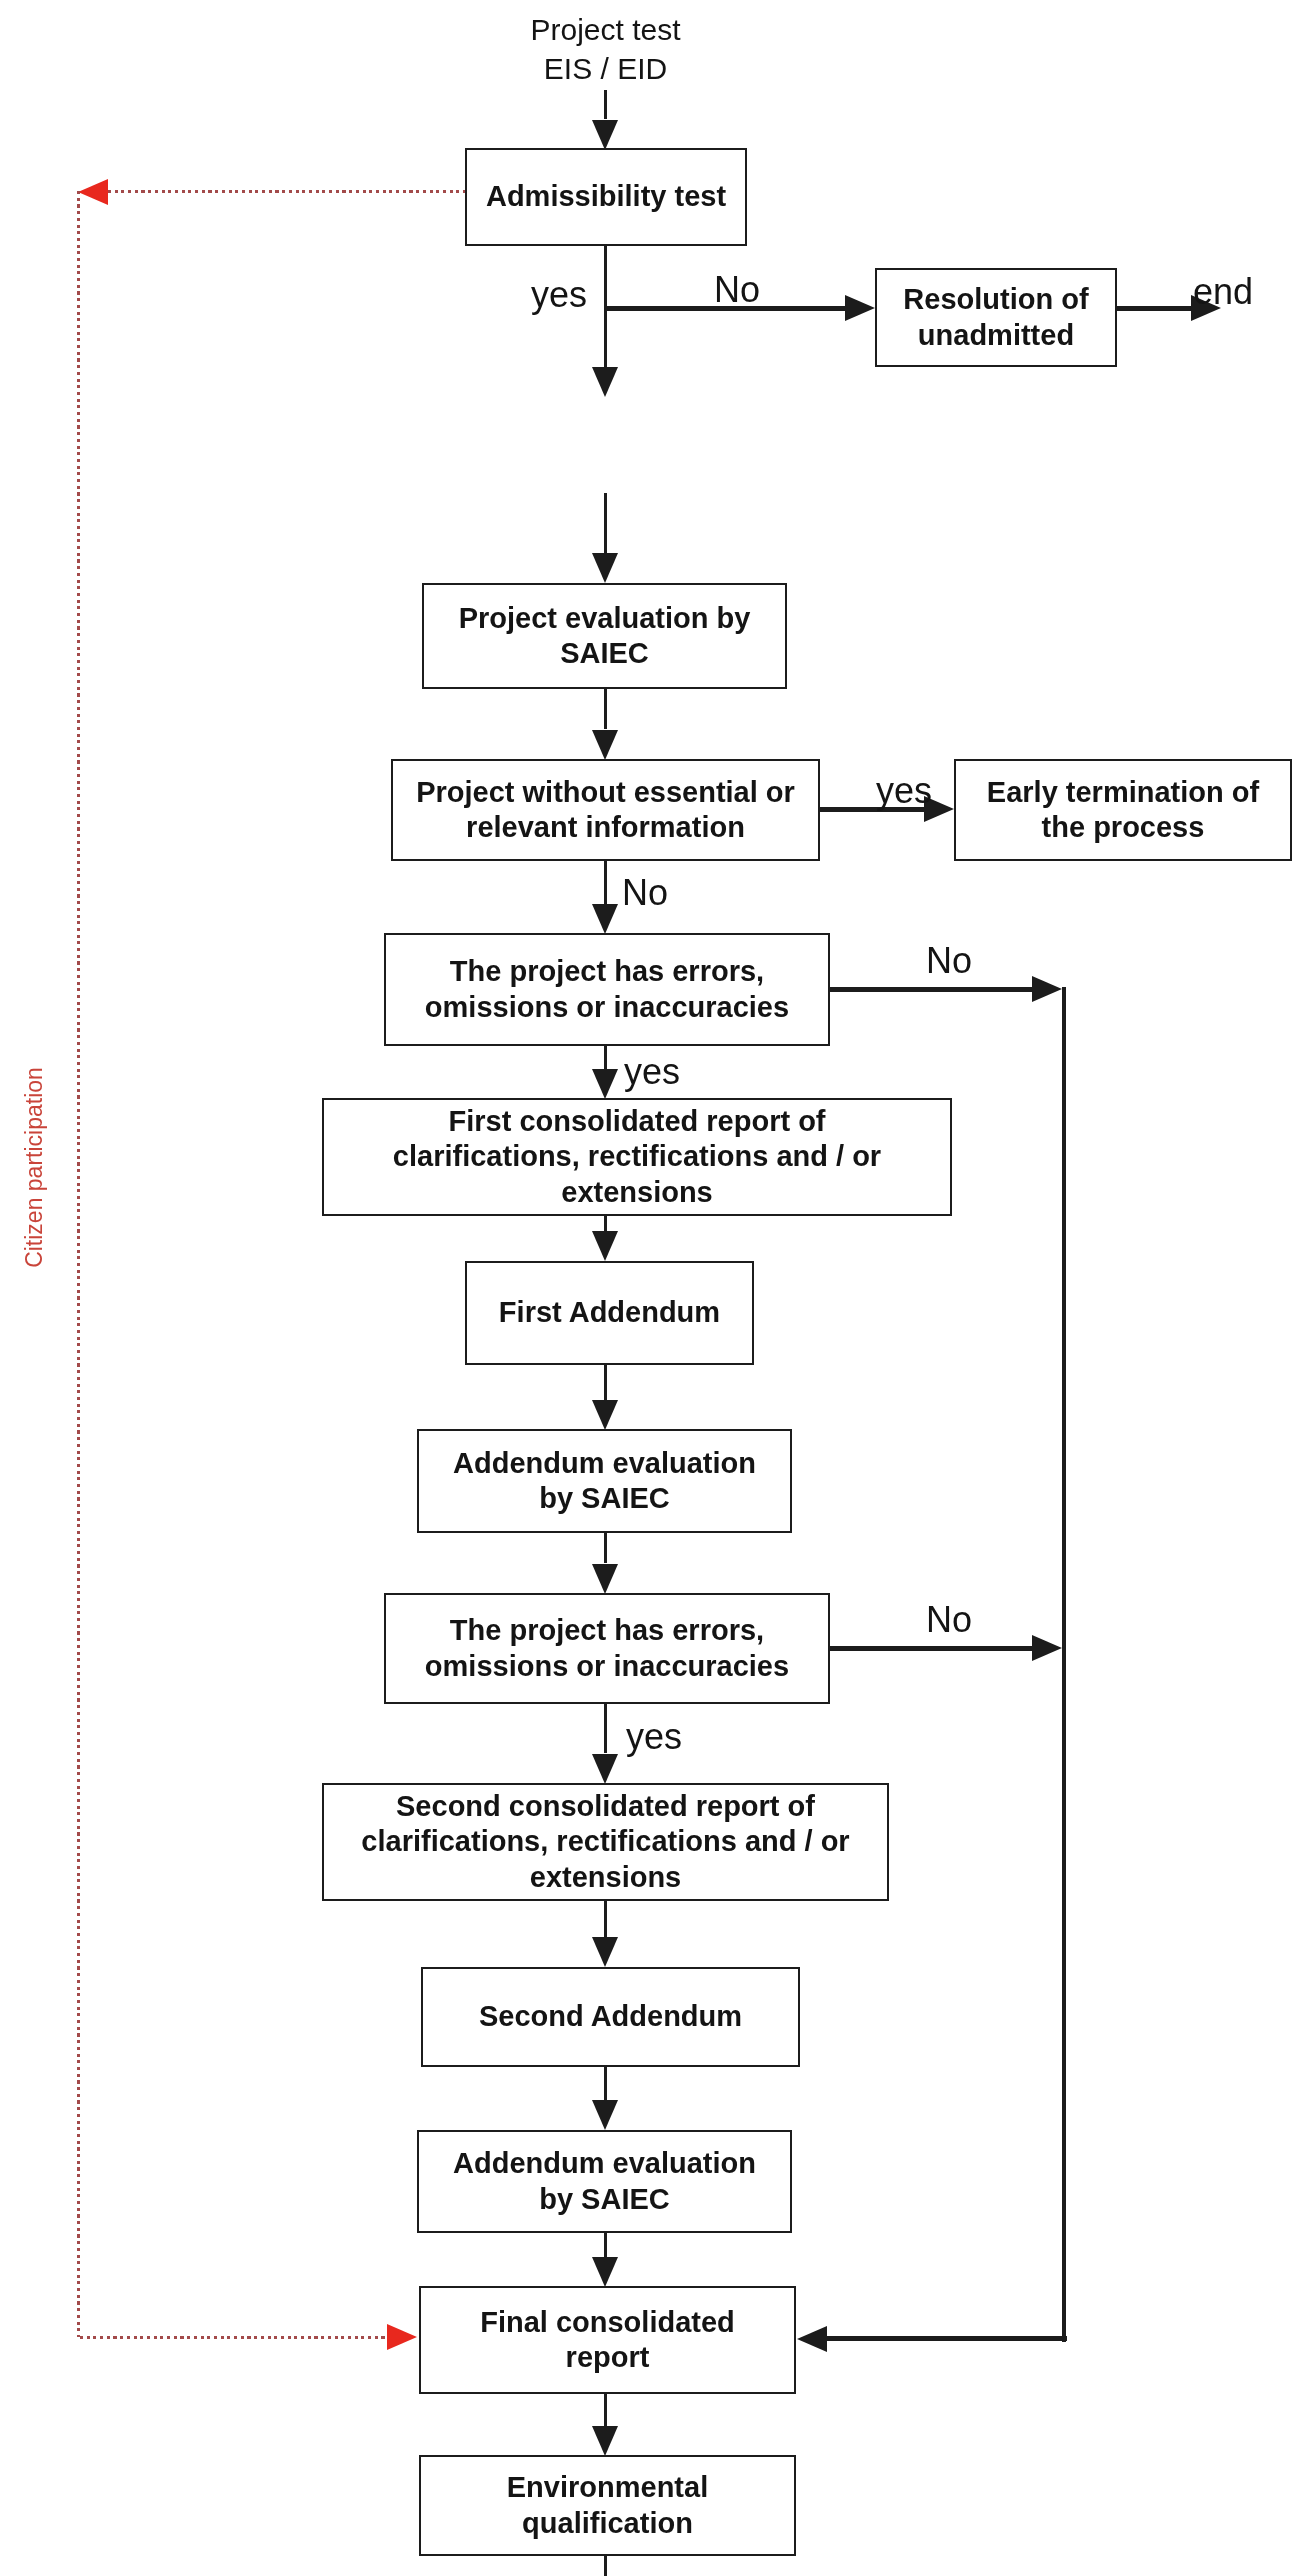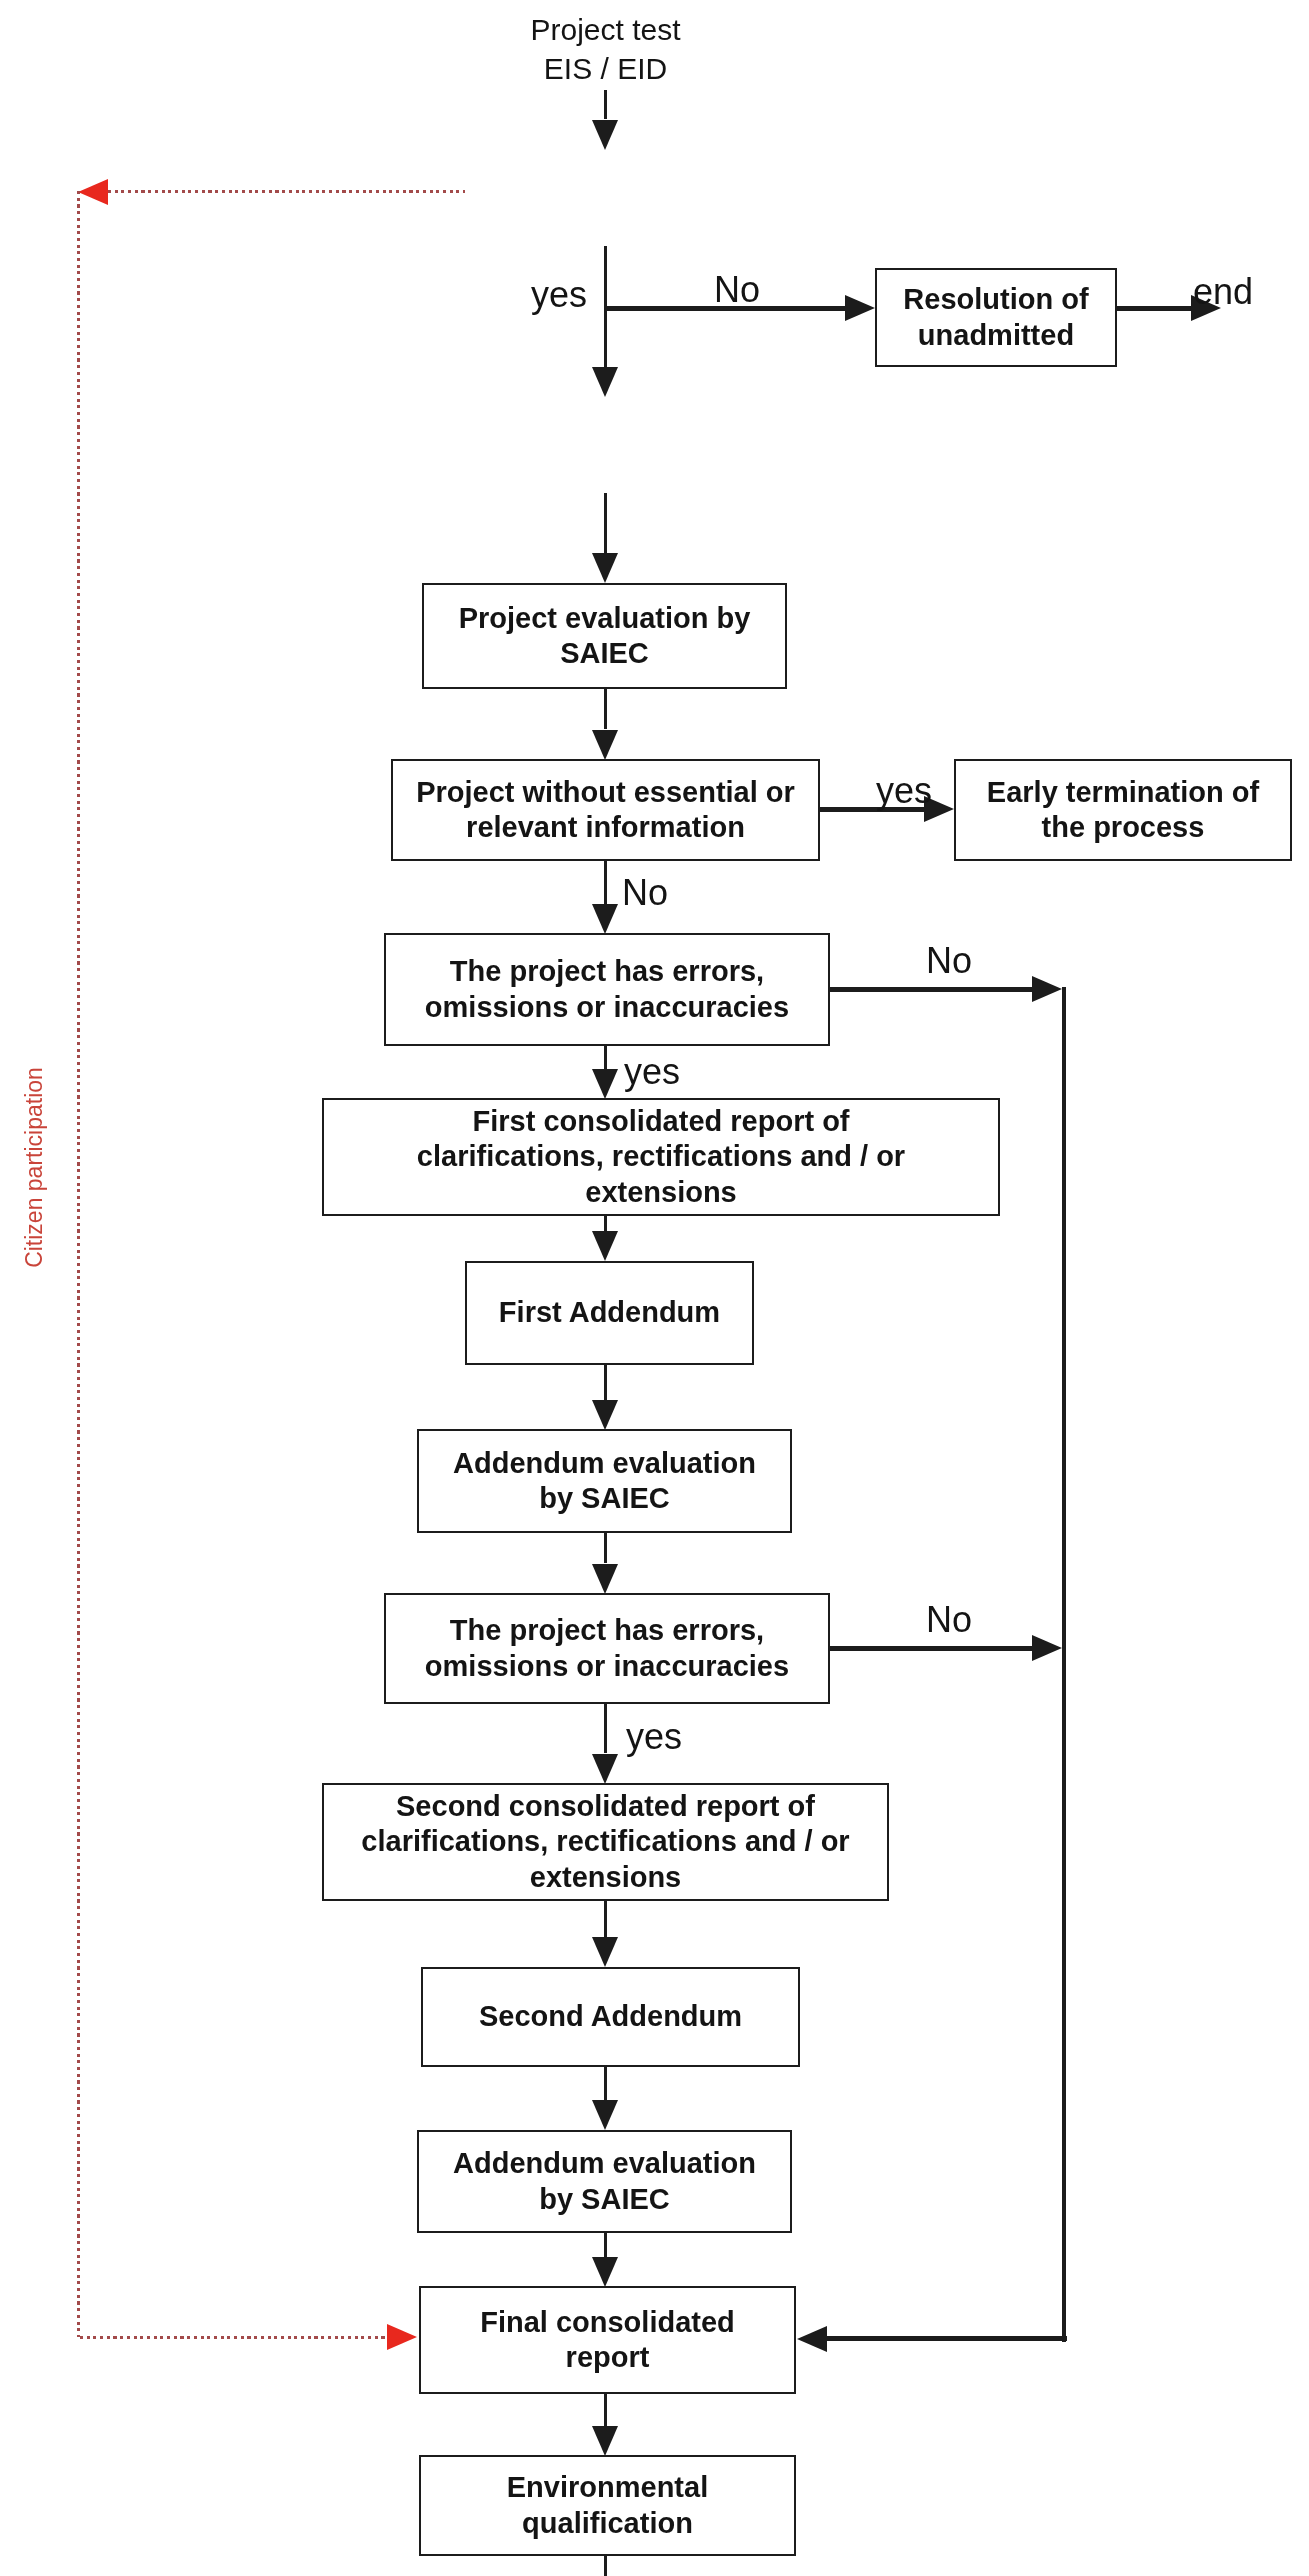--- a/index.html
+++ b/index.html
@@ -127,41 +127,44 @@
   <div class="lbl" style="left:531px;top:277px;">yes</div>
   <div class="lbl" style="left:714px;top:272px;">No</div>
   <div class="lbl" style="left:1193px;top:274px;">end</div>
   <div class="lbl" style="left:876px;top:773px;">yes</div>
   <div class="lbl" style="left:622px;top:875px;">No</div>
   <div class="lbl" style="left:926px;top:943px;">No</div>
   <div class="lbl" style="left:624px;top:1054px;">yes</div>
   <div class="lbl" style="left:926px;top:1602px;">No</div>
   <div class="lbl" style="left:626px;top:1719px;">yes</div>
 
+  <div class="box" style="left:465px;top:148px;width:282px;height:98px;">
+    <span>Admissibility test</span>
+  </div>
   <div class="box" style="left:875px;top:268px;width:242px;height:99px;">
     <span>Resolution of
 unadmitted</span>
   </div>
   <div class="box" style="left:391px;top:759px;width:429px;height:102px;">
     <span>Project without essential or
 relevant information</span>
   </div>
   <div class="box" style="left:422px;top:583px;width:365px;height:106px;">
     <span>Project evaluation by
 SAIEC</span>
   </div>
   <div class="box" style="left:954px;top:759px;width:338px;height:102px;">
     <span>Early termination of
 the process</span>
   </div>
   <div class="box" style="left:384px;top:933px;width:446px;height:113px;">
     <span>The project has errors,
 omissions or inaccuracies</span>
   </div>
-  <div class="box" style="left:322px;top:1098px;width:678px;height:118px;">
+  <div class="box" style="left:322px;top:1098px;width:630px;height:118px;">
     <span>First consolidated report of
 clarifications, rectifications and / or
 extensions</span>
   </div>
   <div class="box" style="left:465px;top:1261px;width:289px;height:104px;">
     <span>First Addendum</span>
   </div>
   <div class="box" style="left:417px;top:1429px;width:375px;height:104px;">
     <span>Addendum evaluation
 by SAIEC</span>

